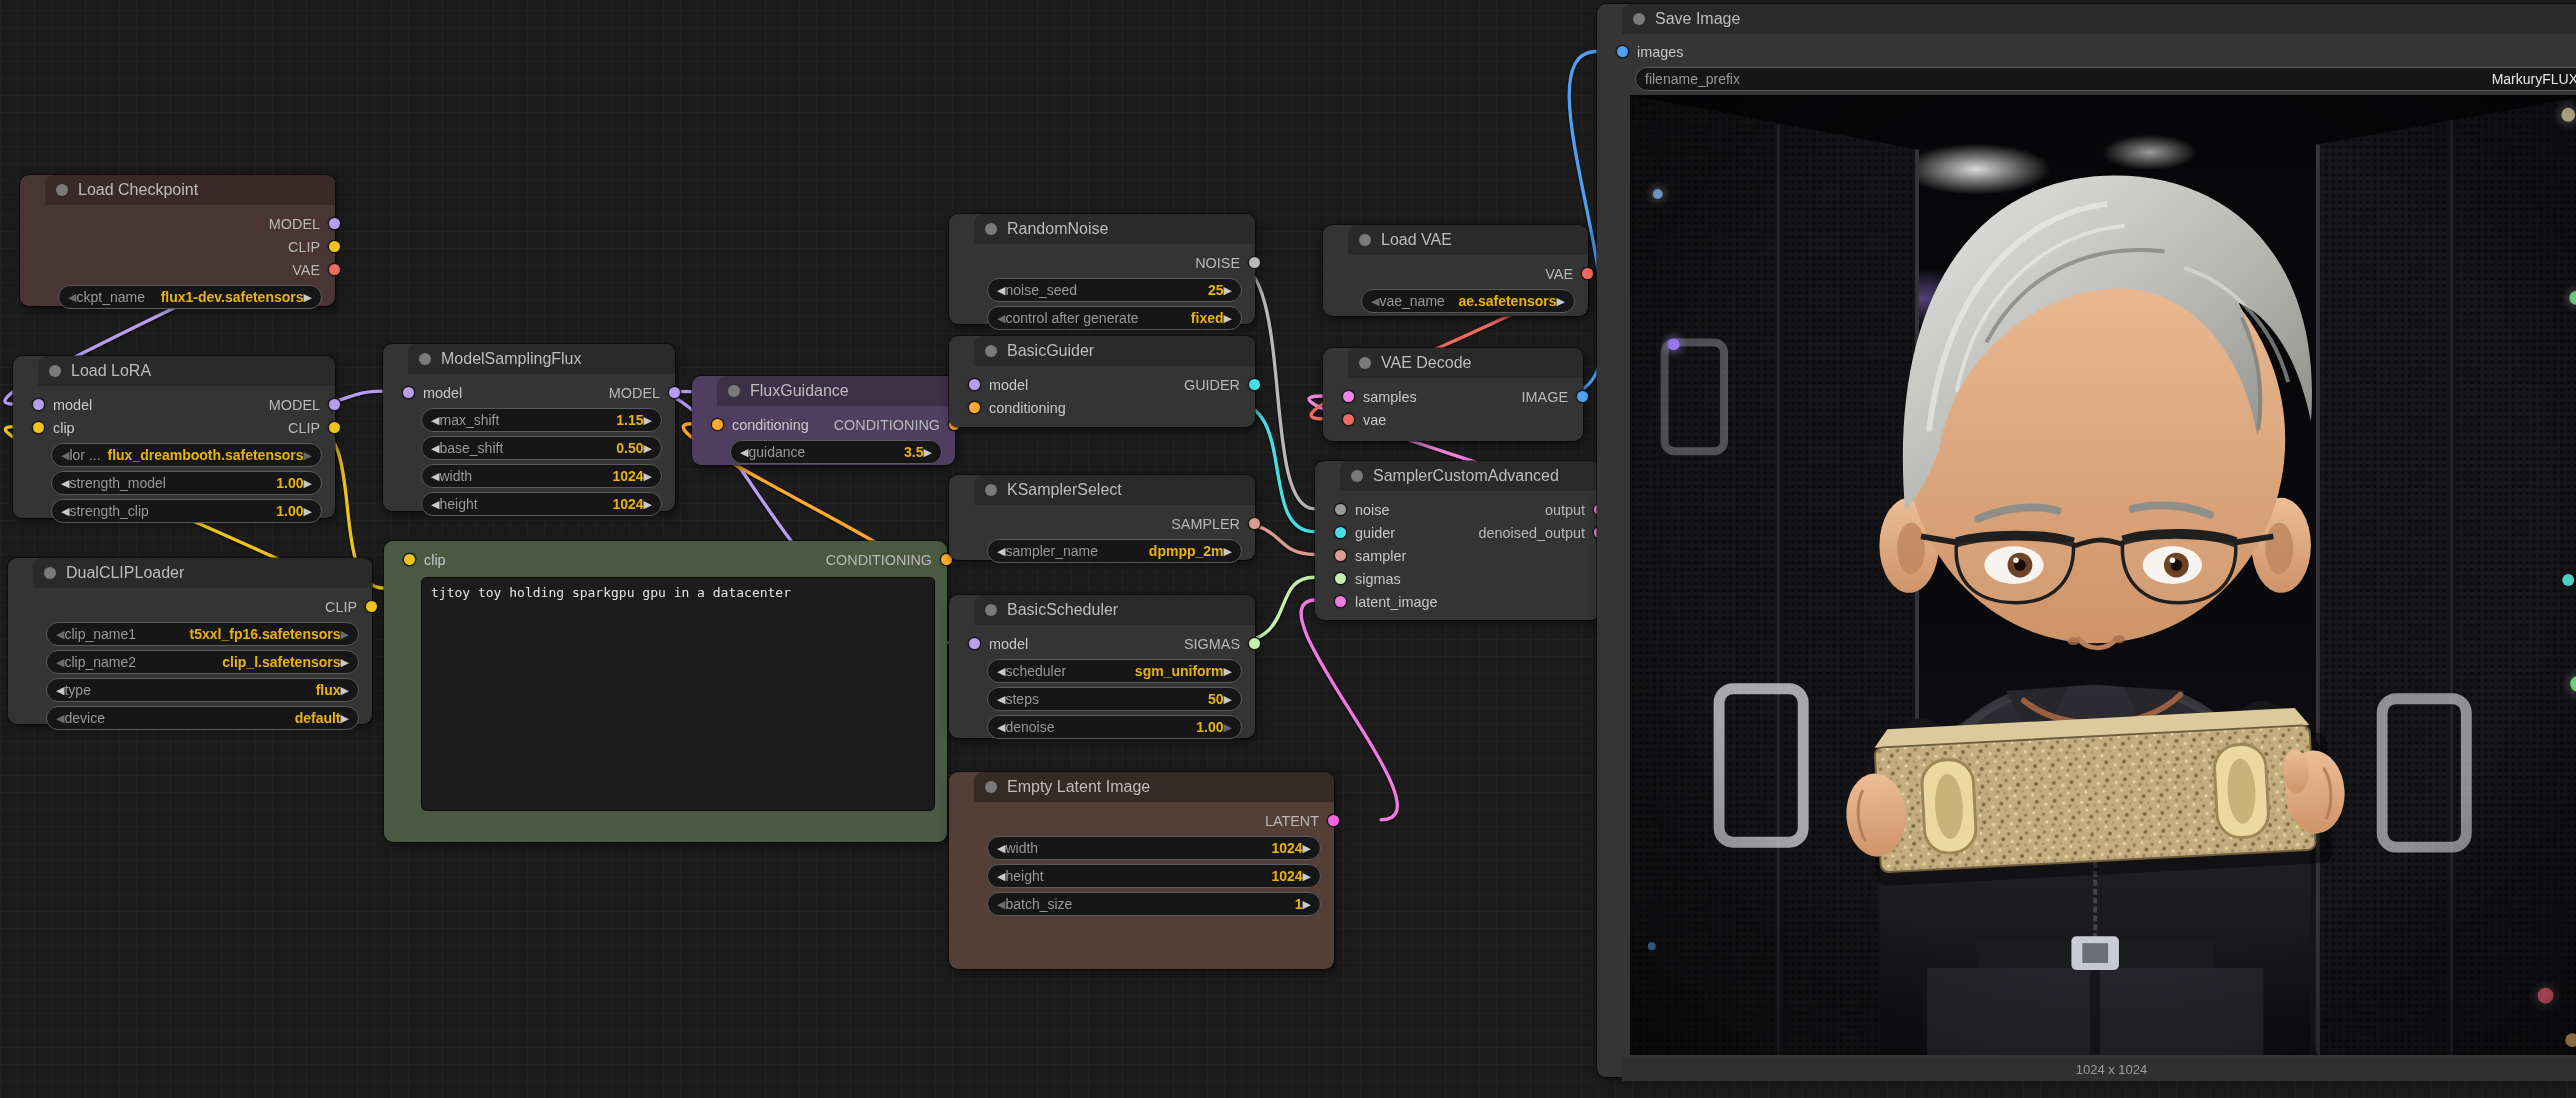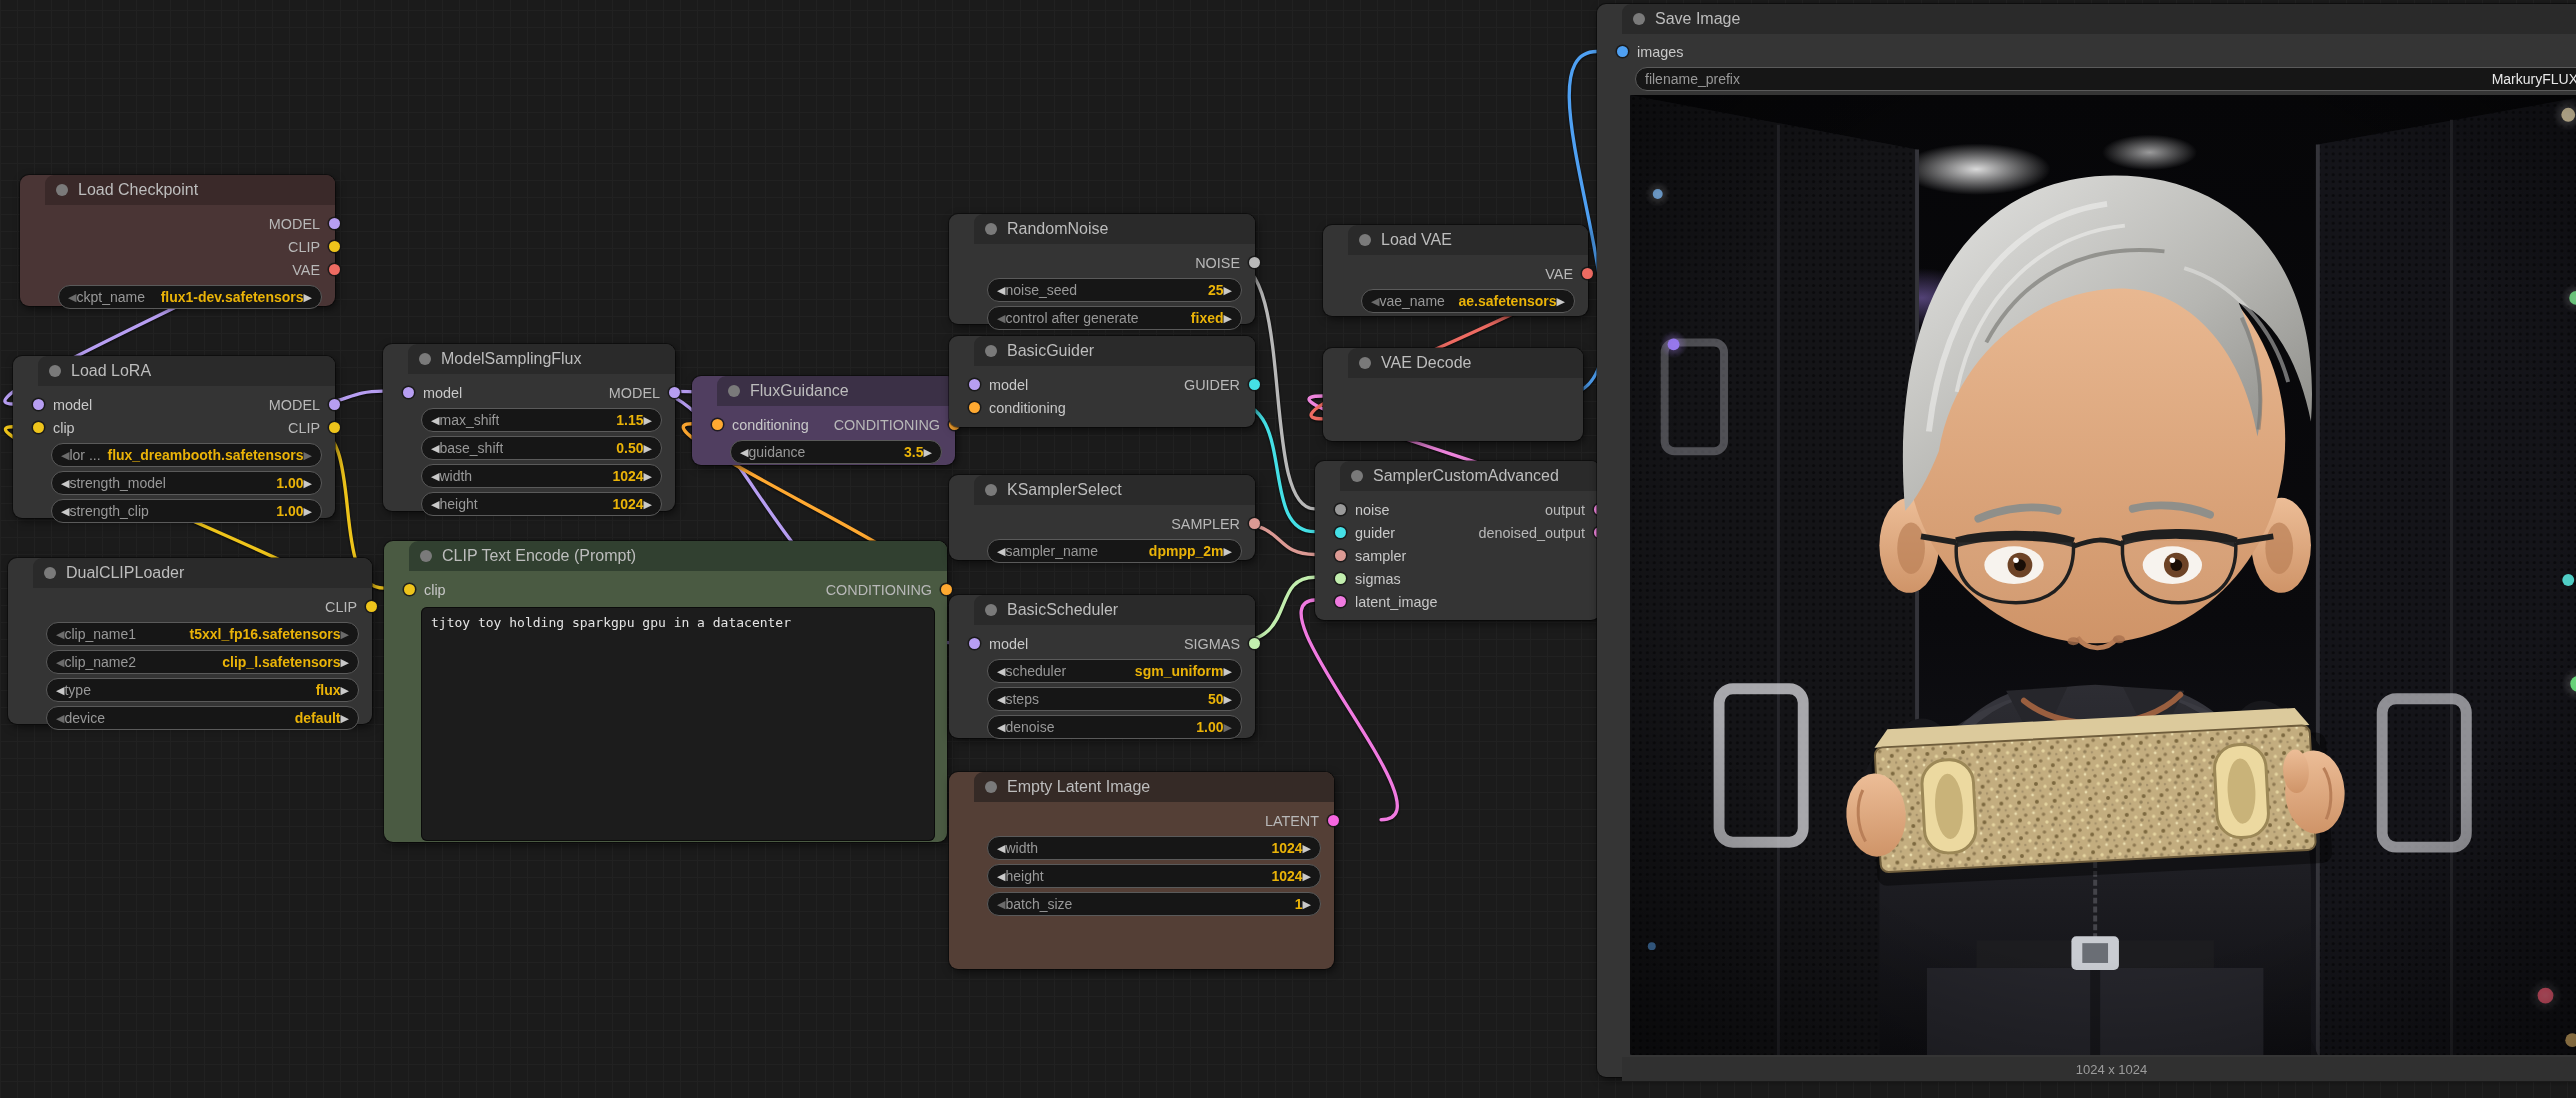--- a/index.html
+++ b/index.html
@@ -243,24 +243,20 @@
       <div class="widget">
         <span class="warr l"></span>
         <span class="wlbl">guidance</span>
         <span class="wval">3.5</span>
         <span class="warr r"></span>
       </div>
     </div>
   </div>
 
   <div class="node" style="left:384px;top:541px;width:538px;height:301px;--hd:#314030;--bd:#4a5a42;">
-    <div class="nhead">
-      <span class="cdot"></span>
-      <span class="ntitle">CLIP Text Encode (Prompt)</span>
-    </div>
     <div class="nbody">
       <div class="srow">
         <span class="sdot l" style="background:#eec41b;"></span>
         <span class="sin">
             <span>clip</span>
           </span>
         <span class="sout">
             <span>CONDITIONING</span>
           </span>
         <span class="sdot r" style="background:#ffa931;"></span>
@@ -430,20 +426,38 @@
         <span class="wval">ae.safetensors</span>
         <span class="warr r"></span>
       </div>
     </div>
   </div>
 
   <div class="node" style="left:1323px;top:348px;width:235px;height:93px;--hd:#2a2a2a;--bd:#343434;">
     <div class="nhead">
       <span class="cdot"></span>
       <span class="ntitle">VAE Decode</span>
+    </div>
+    <div class="nbody">
+      <div class="srow">
+        <span class="sdot l" style="background:#ef84e8;"></span>
+        <span class="sin">
+            <span>samples</span>
+          </span>
+        <span class="sout">
+            <span>IMAGE</span>
+          </span>
+        <span class="sdot r" style="background:#4fa0f2;"></span>
+      </div>
+      <div class="srow">
+        <span class="sdot l" style="background:#ee6b62;"></span>
+        <span class="sin">
+            <span>vae</span>
+          </span>
+      </div>
     </div>
   </div>
 
   <div class="node" style="left:1315px;top:461px;width:260px;height:159px;--hd:#2a2a2a;--bd:#343434;">
     <div class="nhead">
       <span class="cdot"></span>
       <span class="ntitle">SamplerCustomAdvanced</span>
     </div>
     <div class="nbody">
       <div class="srow">

